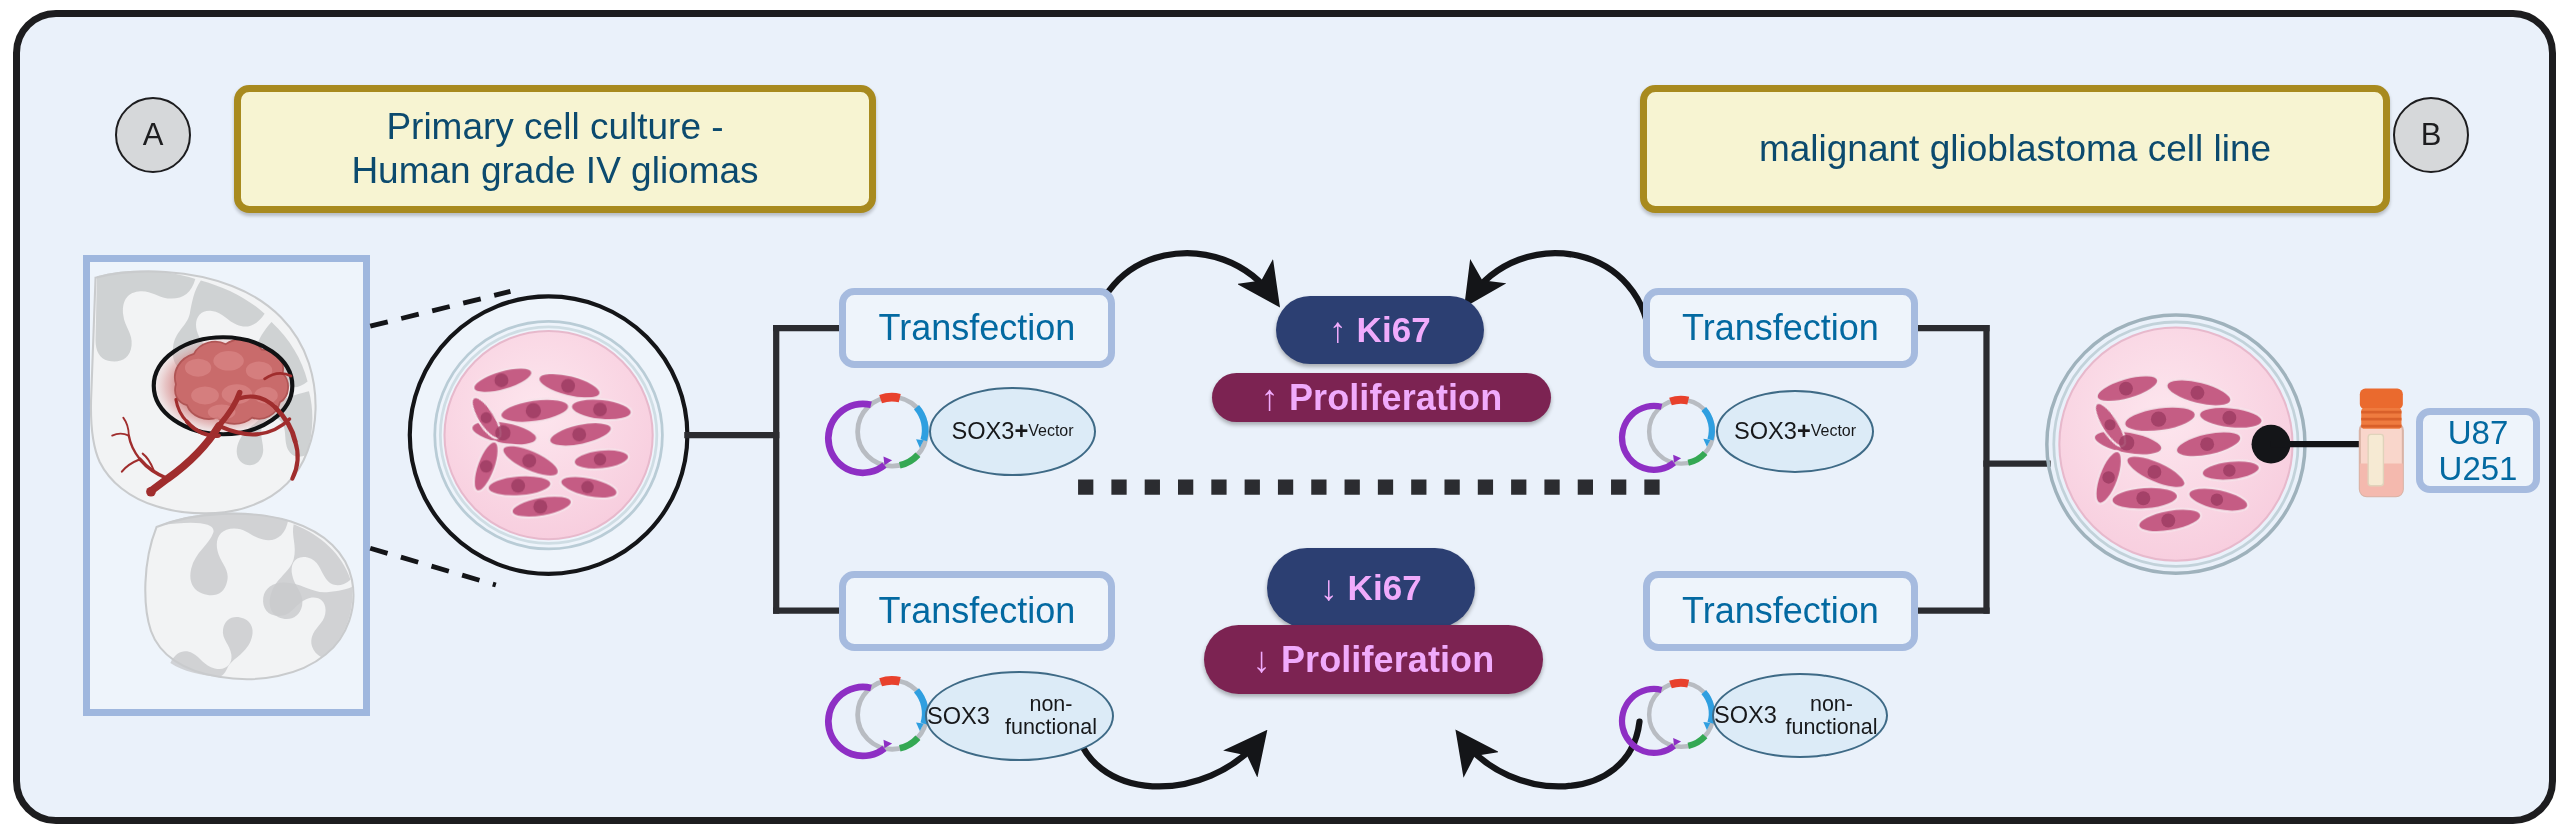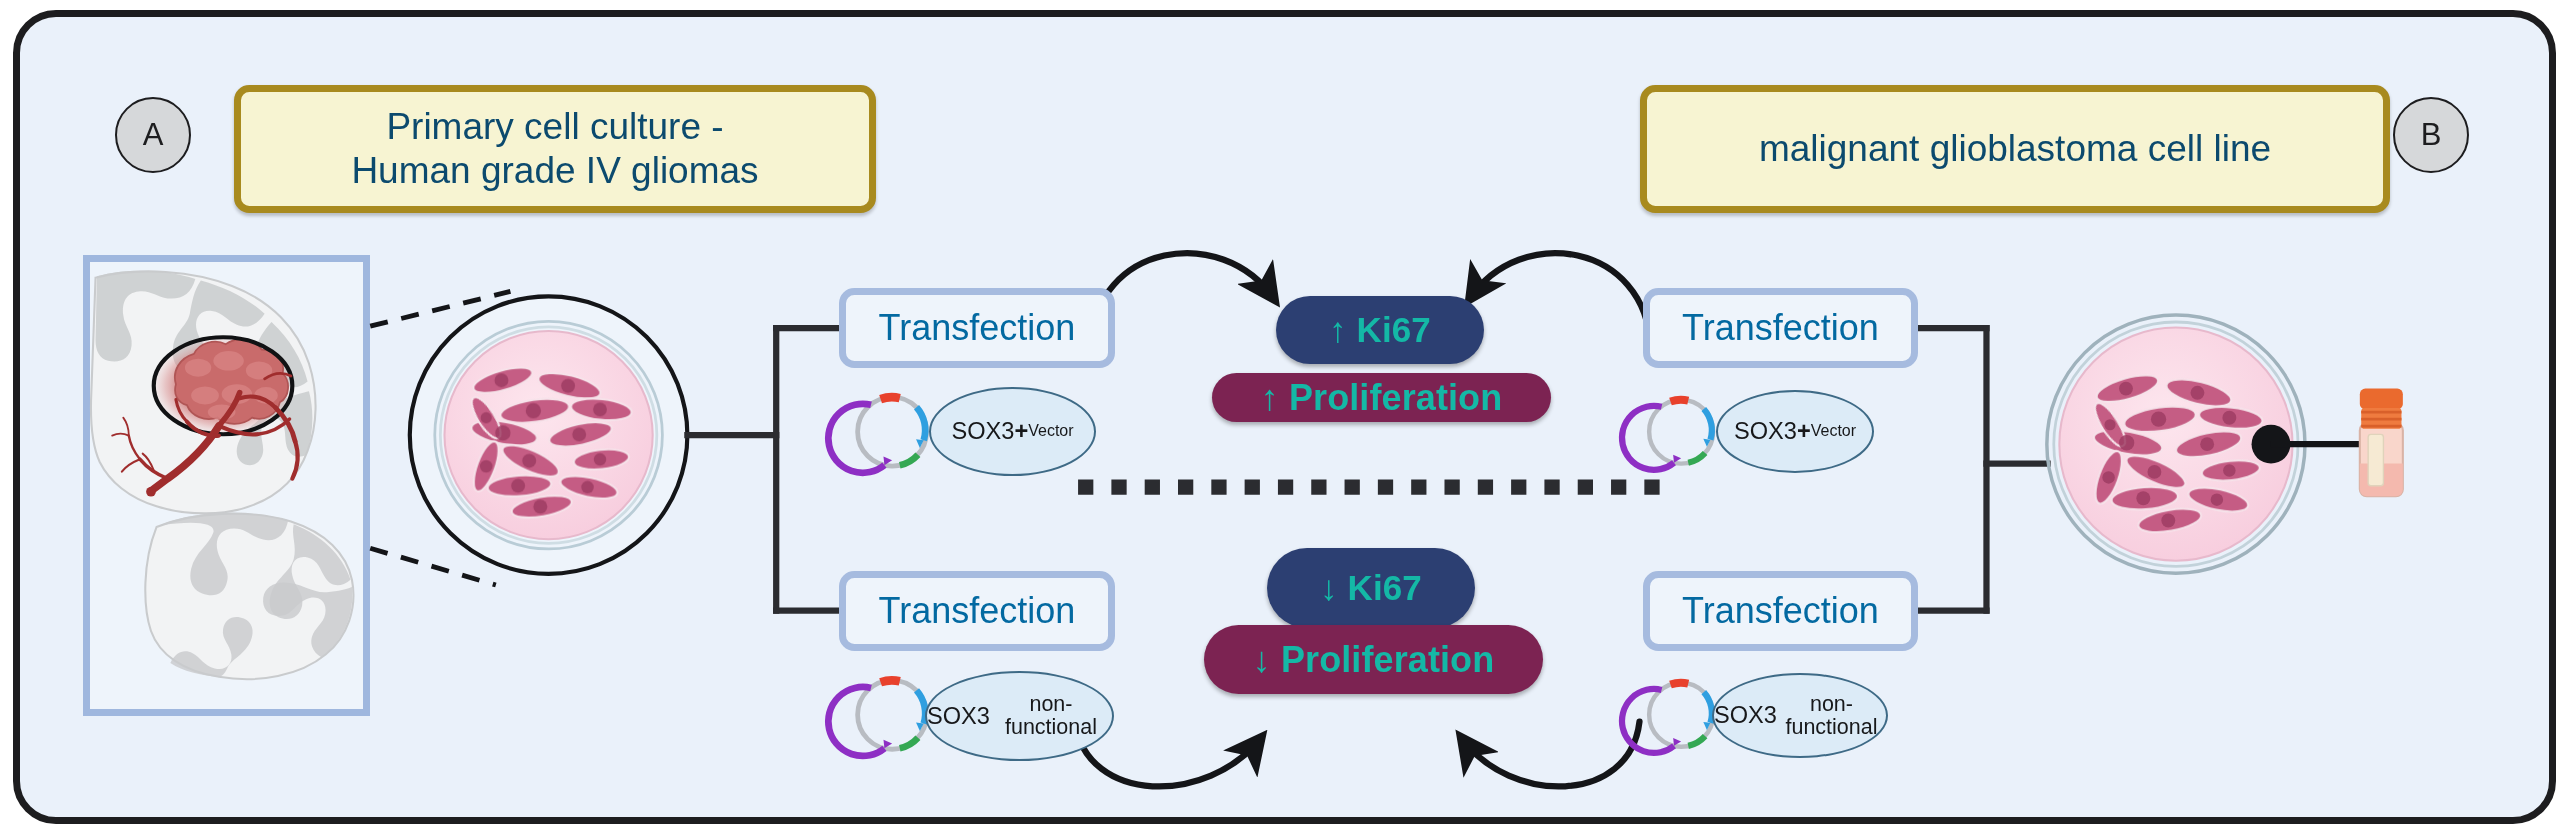--- a/index.html
+++ b/index.html
@@ -47,21 +47,21 @@
     font-size:36px;color:#0369a1;
     text-align:center;line-height:1.08;
   }
   .blue-box.small{font-size:33px;border-width:7px;border-radius:14px;}
 
   
   .pill{
     position:absolute;box-sizing:border-box;
     border-radius:693px;
     display:flex;align-items:center;justify-content:center;
-    color:#14b8a6;font-weight:bold;letter-spacing:0.1px;
+    color:#f0abfc;font-weight:bold;letter-spacing:0.1px;
     box-shadow:0 2.8px 4.2px rgba(0,0,0,.30);
     text-align:center;
   }
   .pill.ki67{background:#2c3f72;font-size:35px;}
   .pill.prolif{background:#7c2352;font-size:36px;}
 
   
   .ellipse-label{
     position:absolute;box-sizing:border-box;
     background:#dcebf7;border:2.8px solid #3e6a86;
@@ -473,15 +473,19 @@
   </div>
 
   <div class="pill ki67" style="left:1267px;top:548px;width:208px;height:80px;">
     <span>↓ Ki67</span>
   </div>
 
   <div class="pill prolif" style="left:1204px;top:625px;width:339px;height:69px;">
     <span>↓ Proliferation</span>
   </div>
 
+  <div class="blue-box small" style="left:2416px;top:408px;width:124px;height:85px;flex-direction:column;">
+    <div>U87</div>
+    <div>U251</div>
+  </div>
 
 </div>
 
 
 </body></html>

